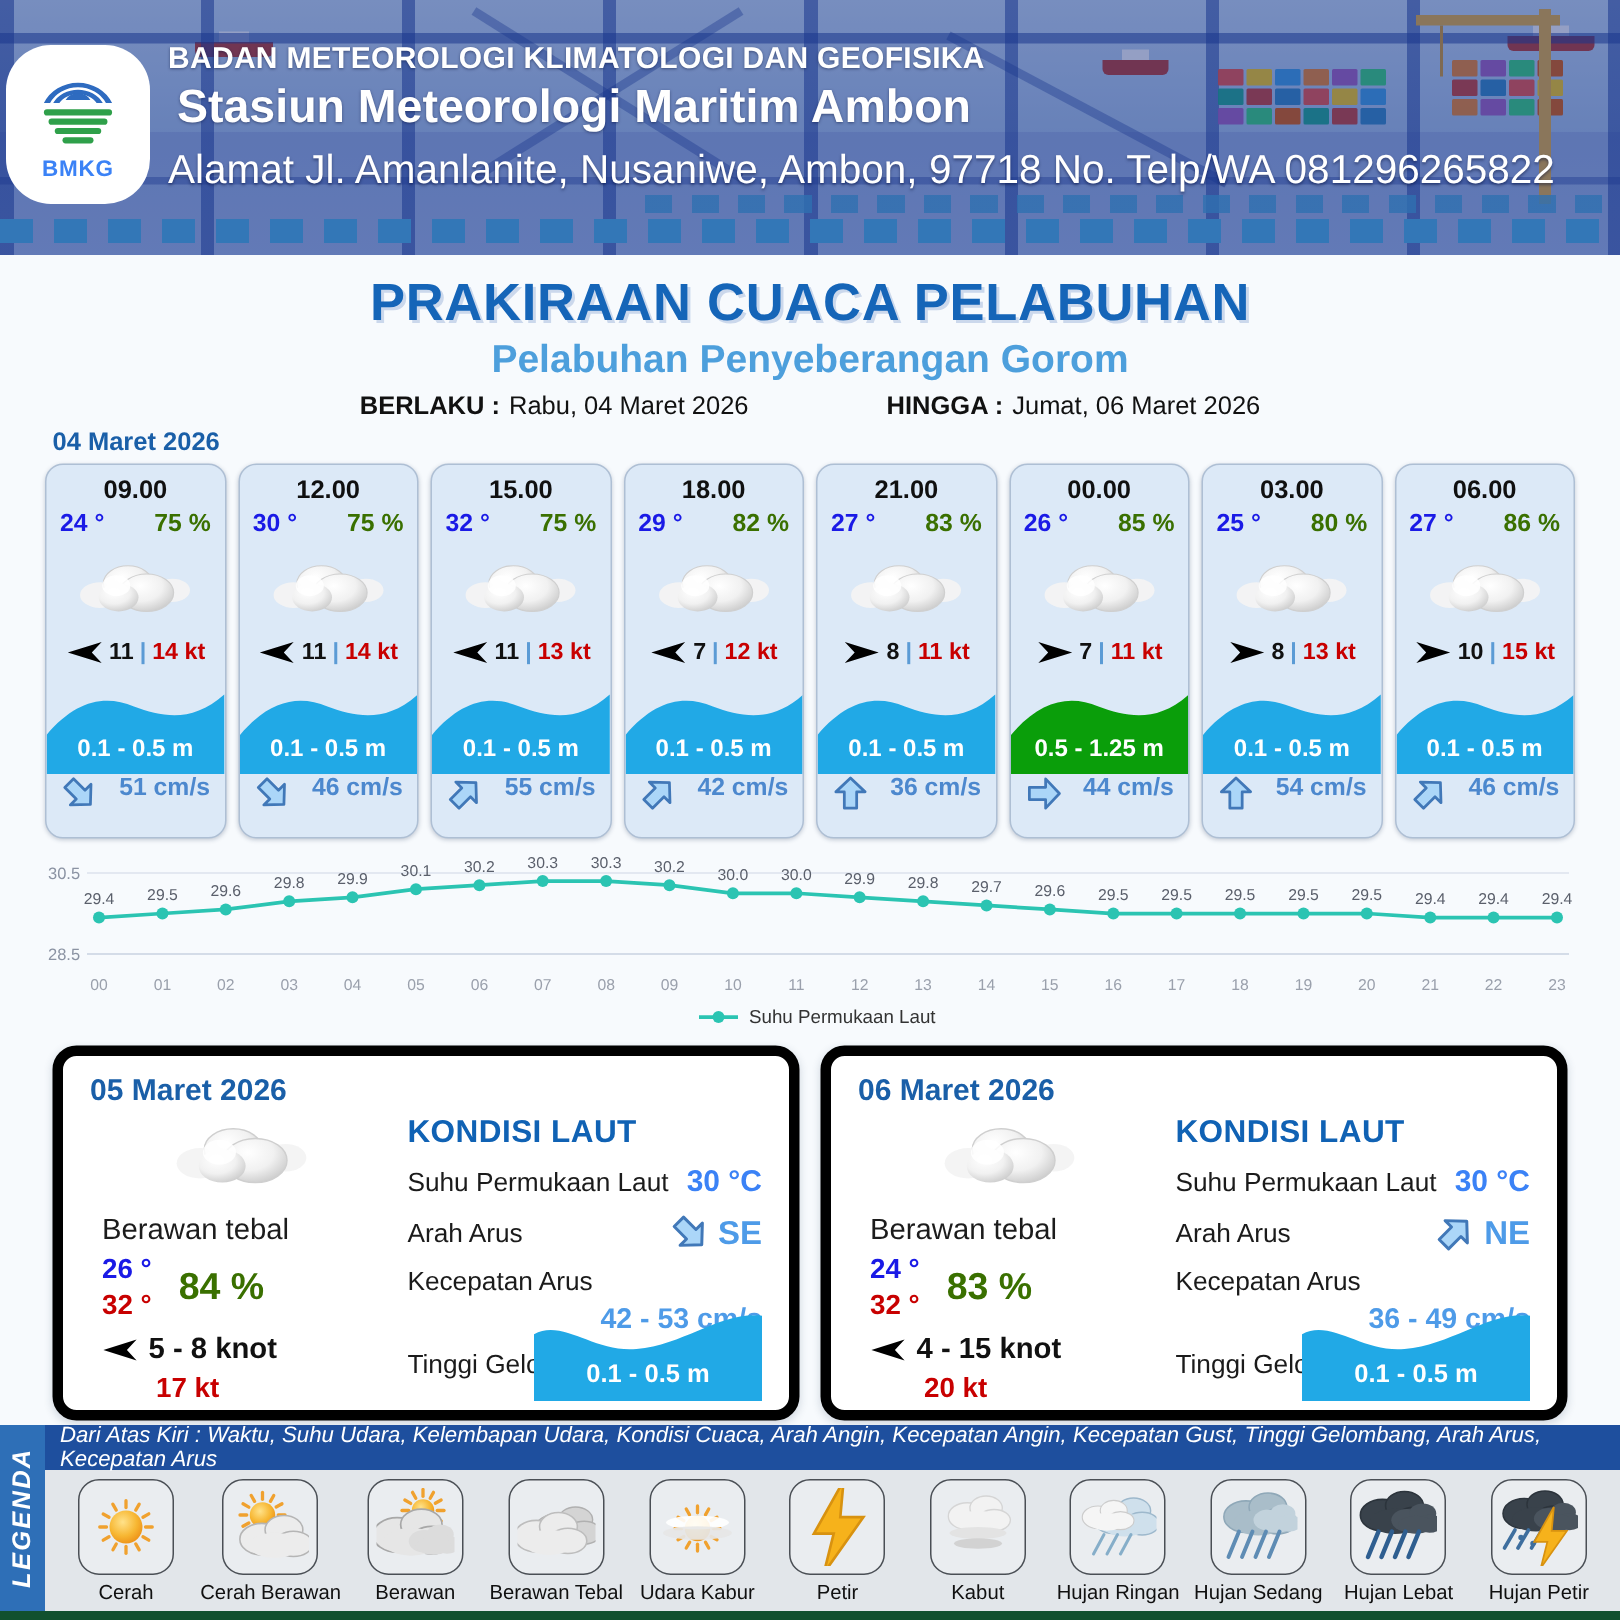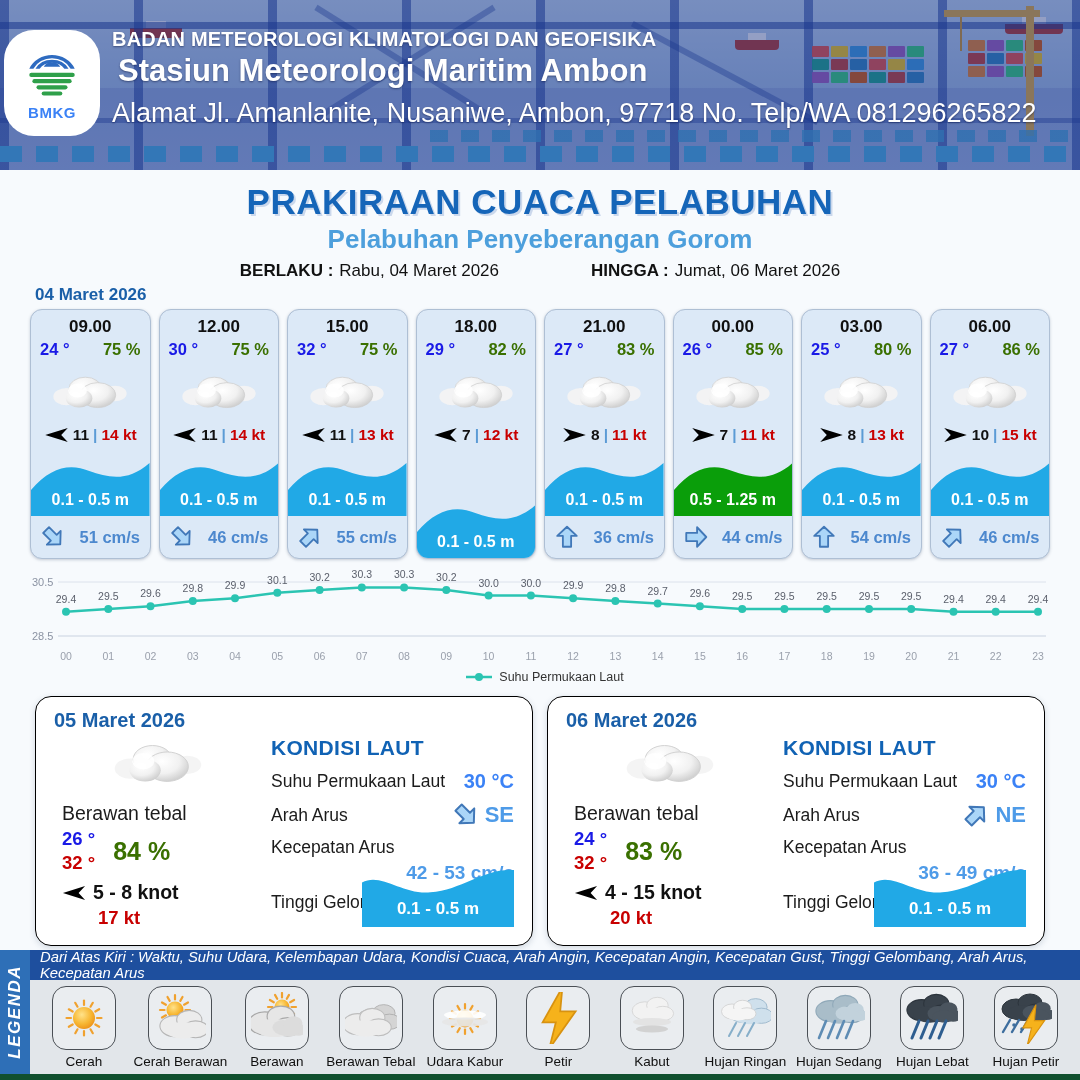--- a/index.html
+++ b/index.html
@@ -61,31 +61,31 @@
   .hhum{color:#3A7000;}
   .hcloud{display:flex;justify-content:center;margin-top:8px;height:54px;}
   .hwind{display:flex;align-items:center;justify-content:center;gap:4px;
     font-size:15.5px;font-weight:bold;margin-top:5px;color:#111;}
   .hwind .sep{color:#5B9BD5;}
   .hwind .wg{color:#C80000;}
   .hwave{position:relative;margin-top:auto;height:62px;}
   .hwave svg{position:absolute;inset:0;width:100%;height:100%;}
   .wavetext{position:absolute;left:0;right:0;bottom:7px;text-align:center;color:#fff;
     font-weight:bold;font-size:16px;}
-  .hcur{height:42px;display:flex;align-items:center;justify-content:center;gap:13px;
+  .hcur{height:42px;display:flex;align-items:flex-start;justify-content:center;gap:13px;
     font-size:16.5px;font-weight:bold;color:#4C88CE;}
 
   
   .chart{margin:8px 20px 0 30px;}
   .chart-legend{display:flex;align-items:center;justify-content:center;gap:7px;
     font-size:12.5px;color:#333;margin-top:3px;}
 
   
   .daily{display:flex;gap:14px;margin:12px 35px 0;height:250px;}
-  .dcard{flex:1;background:#fff;border:1px solid #000000;border-radius:16px;
+  .dcard{flex:1;background:#fff;border:7px solid #000000;border-radius:16px;
     box-shadow:0 2px 6px rgba(40,60,90,.18);position:relative;padding:12px 18px;box-sizing:border-box;}
   .ddate{color:#1A5FA8;font-weight:bold;font-size:20px;}
   .dbody{display:flex;margin-top:2px;}
   .dleft{width:45%;}
   .dcloudwrap{display:flex;justify-content:center;height:62px;}
   .cond{font-size:19.5px;color:#1c1c1c;margin-top:6px;padding-left:8px;}
   .trow{display:flex;align-items:center;gap:18px;padding-left:8px;margin-top:2px;}
   .tcol{display:flex;flex-direction:column;font-weight:bold;font-size:18.5px;line-height:1.3;}
   .tmin{color:#1A1AE6;}
   .tmax{color:#C80000;}
@@ -370,20 +370,26 @@
           </svg>
       <span class="ws">7</span>
       <span class="sep">|</span>
       <span class="wg">12 kt</span>
     </div>
     <div class="hwave">
       <svg viewBox="0 0 122 62" preserveAspectRatio="none">
   <path d="M0,36 C20,13 40,9 60,17 C80,24 100,28 122,9 L122,62 L0,62 Z" fill="#21A9E6"></path>
           </svg>
       <span class="wavetext">0.1 - 0.5 m</span>
+    </div>
+    <div class="hcur">
+      <svg width="26" height="26" viewBox="0 0 24 24" style="transform:rotate(45deg)">
+  <path d="M12,2.5 L21,11 L15.8,11 L15.8,21 L8.2,21 L8.2,11 L3,11 Z" fill="#ABD6F8" stroke="#4178B8" stroke-width="1.7" stroke-linejoin="round"></path>
+          </svg>
+      <span>42 cm/s</span>
     </div>
   </div>
   <div class="hcard">
     <div class="htime">21.00</div>
     <div class="hrow">
       <span class="htemp">27 °</span>
       <span class="hhum">83 %</span>
     </div>
     <div class="hcloud">
           <svg width="78" height="50" viewBox="0 0 100 60">

